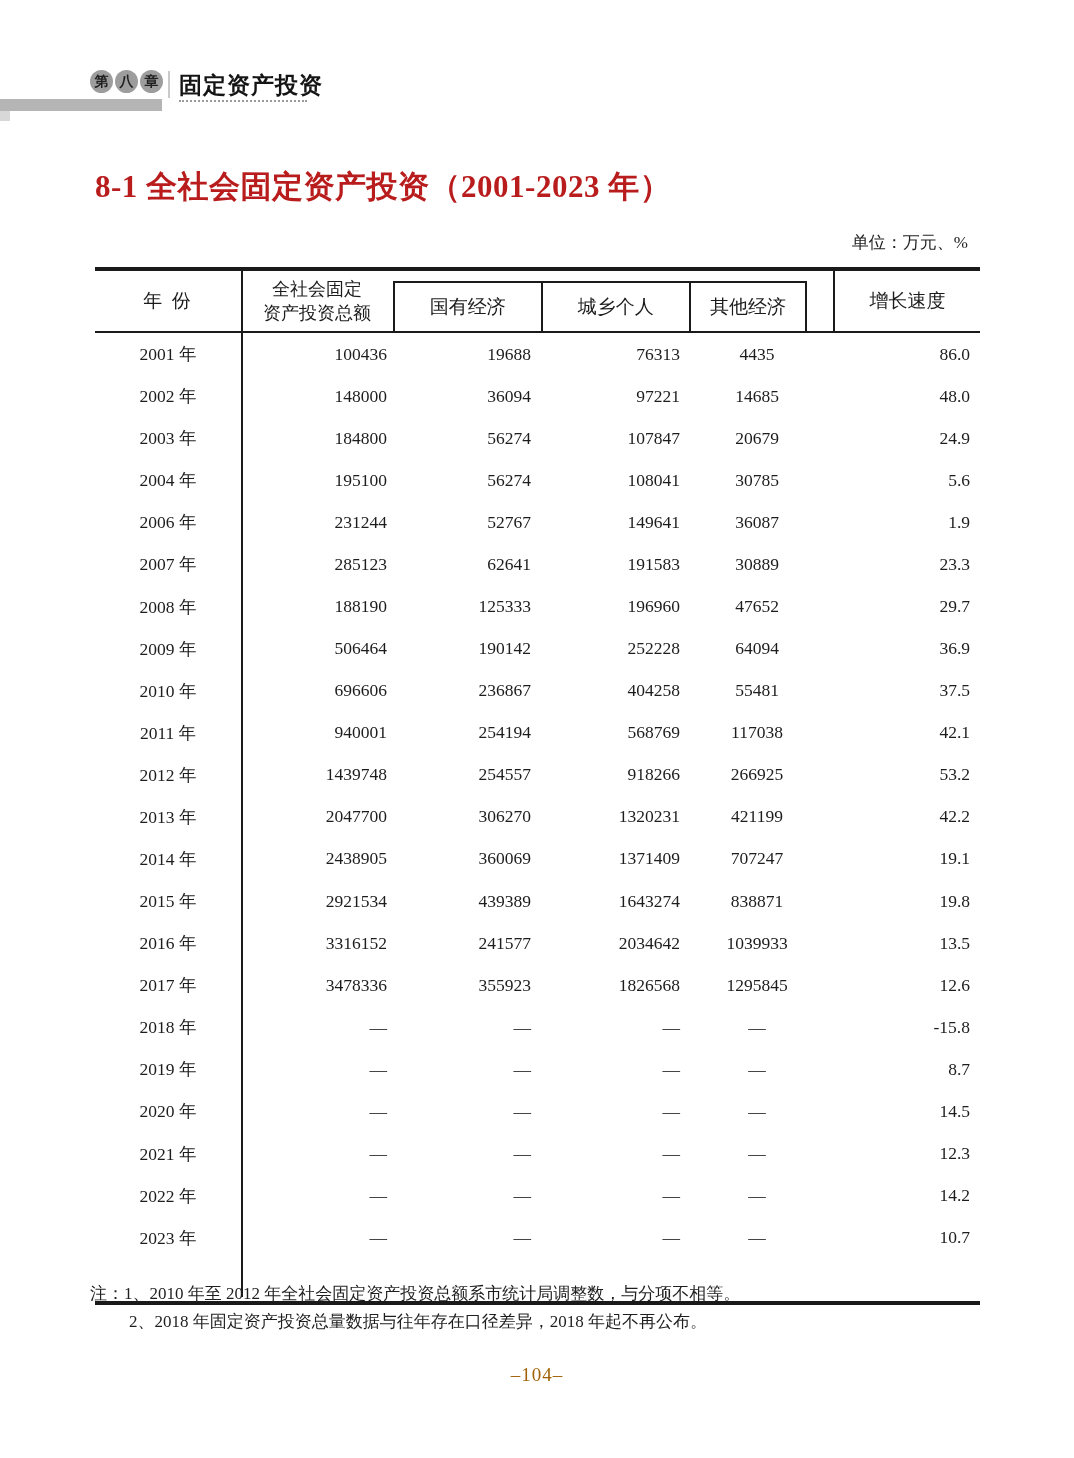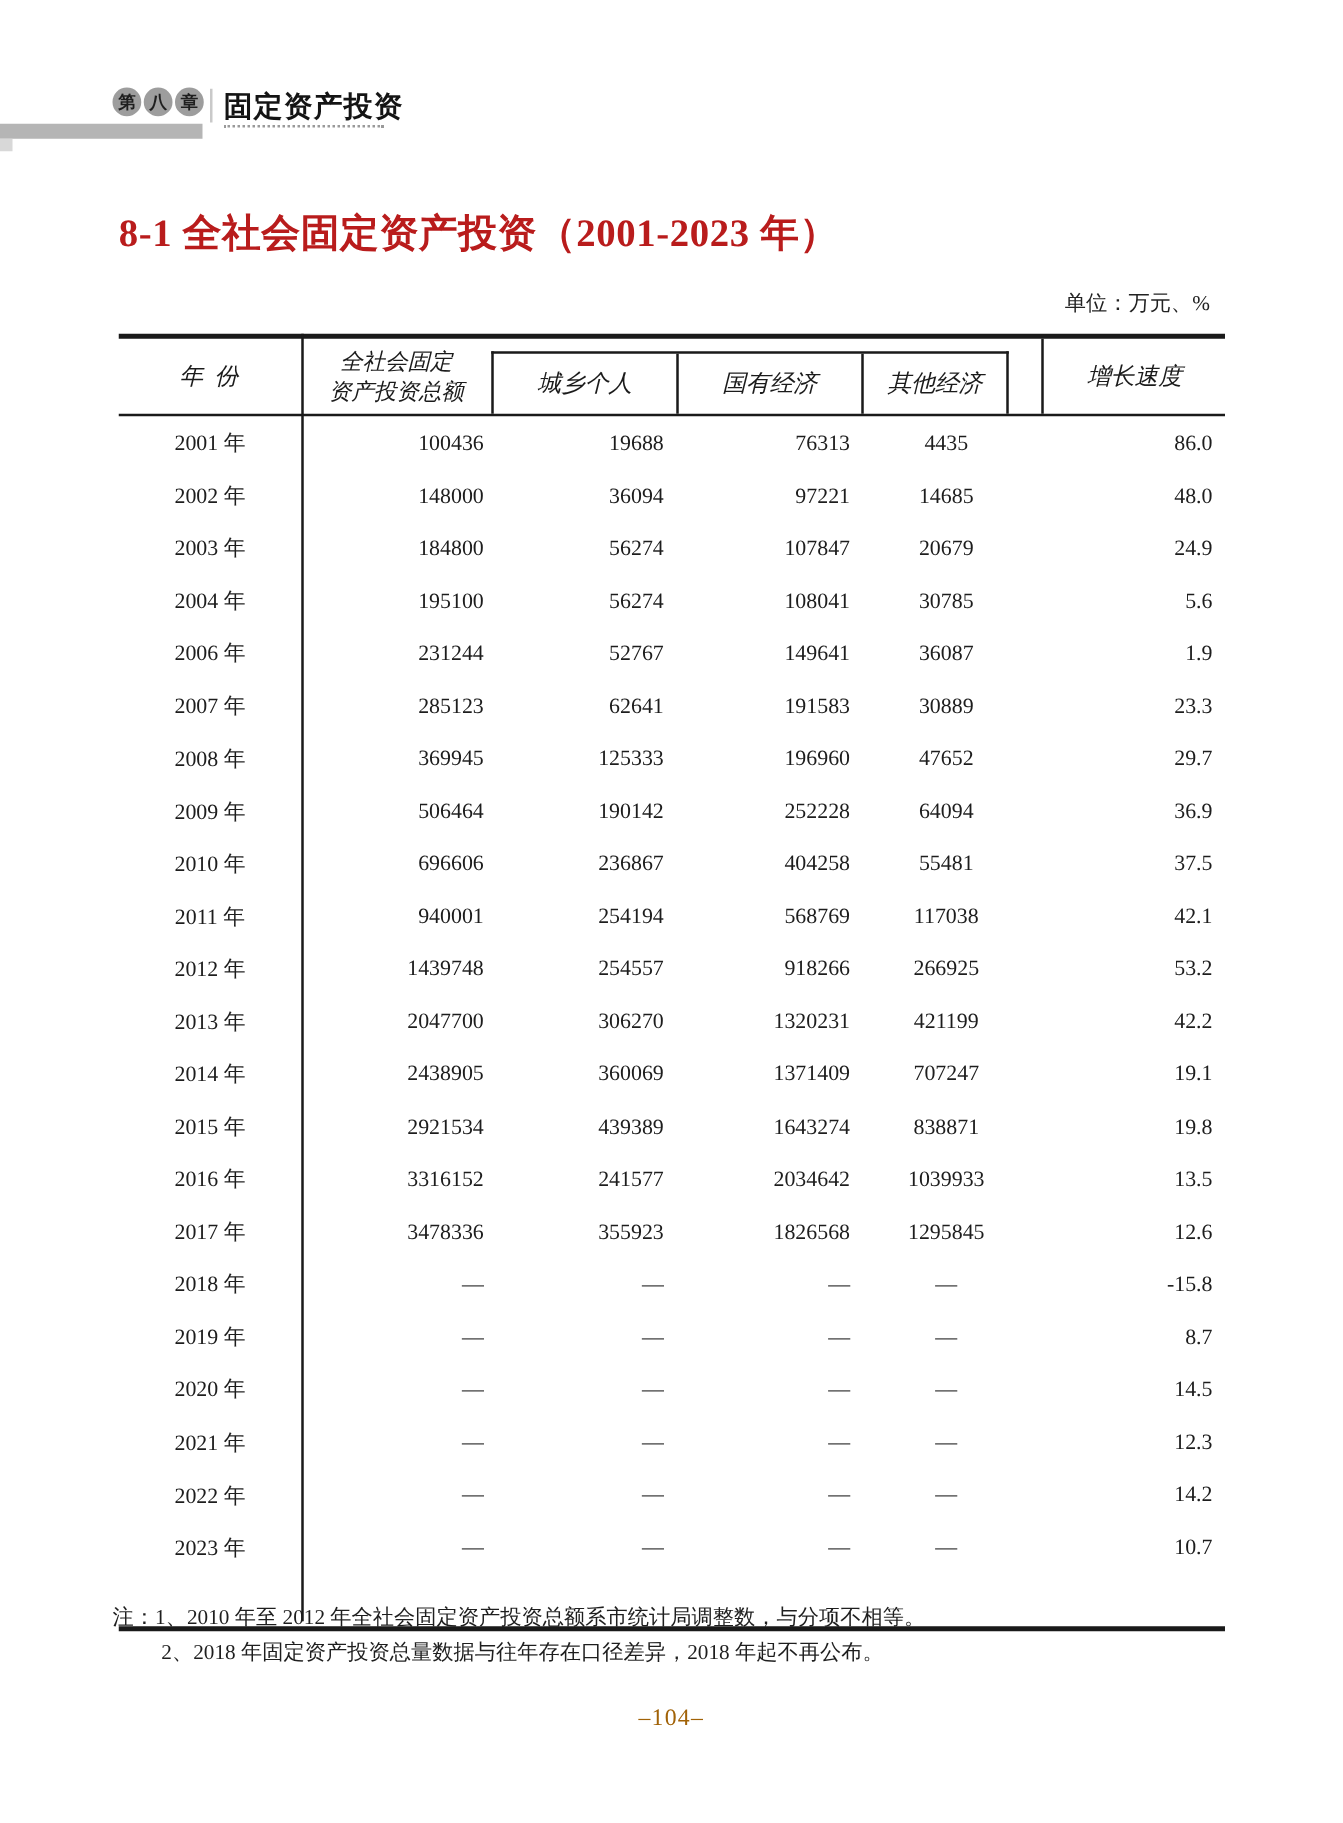--- a/index.html
+++ b/index.html
@@ -59,21 +59,21 @@
   }
   
   .datatable{
     position:absolute;left:95px;top:267px;width:885px;
   }
   .thead{
     position:relative;height:60px;
     border-top:4px solid #1a1a1a;
     border-bottom:2px solid #1a1a1a;
     font-family:"Liberation Sans","DejaVu Sans",sans-serif;
-    font-size:19px;color:#1b1b1b;font-style:italic;
+    font-size:19px;color:#1b1b1b;
   }
   .hcell{position:absolute;display:flex;align-items:center;justify-content:center;text-align:center;}
   .hcell-year{left:0;top:0;width:146px;height:100%;letter-spacing:2px;}
   .hcell-total{left:146px;top:0;width:152px;height:100%;font-size:18px;line-height:1.35;}
   .subbox{
     position:absolute;left:298px;top:10px;height:calc(100% - 10px);
     width:414px;border:2px solid #1a1a1a;border-bottom:none;
     display:flex;box-sizing:border-box;
   }
   .subcell{display:flex;align-items:center;justify-content:center;}
@@ -137,22 +137,22 @@
     <div class="year-divider"></div>
     <div class="thead">
       <div class="hcell hcell-year">年 份</div>
       <div class="hcell hcell-total">
         <span>
           <span>全社会固定</span><br>
           <span>资产投资总额</span>
         </span>
       </div>
       <div class="subbox">
+        <div class="subcell">国有经济</div>
         <div class="subcell">城乡个人</div>
-        <div class="subcell">国有经济</div>
         <div class="subcell">其他经济</div>
       </div>
       <div class="growth-divider"></div>
       <div class="hcell hcell-growth">增长速度</div>
     </div>
     <div class="tbody">
     <div class="trow">
       <div class="tcell cell-year">2001 年</div>
       <div class="tcell cell-total">100436</div>
       <div class="tcell cell-state">19688</div>
@@ -202,21 +202,21 @@
       <div class="tcell cell-year">2007 年</div>
       <div class="tcell cell-total">285123</div>
       <div class="tcell cell-state">62641</div>
       <div class="tcell cell-individual">191583</div>
       <div class="tcell cell-other">30889</div>
       <div class="tcell cell-growth">23.3</div>
     </div>
 
     <div class="trow">
       <div class="tcell cell-year">2008 年</div>
-      <div class="tcell cell-total">369945</div>
+      <div class="tcell cell-total">188190</div>
       <div class="tcell cell-state">125333</div>
       <div class="tcell cell-individual">196960</div>
       <div class="tcell cell-other">47652</div>
       <div class="tcell cell-growth">29.7</div>
     </div>
 
     <div class="trow">
       <div class="tcell cell-year">2009 年</div>
       <div class="tcell cell-total">506464</div>
       <div class="tcell cell-state">190142</div>

